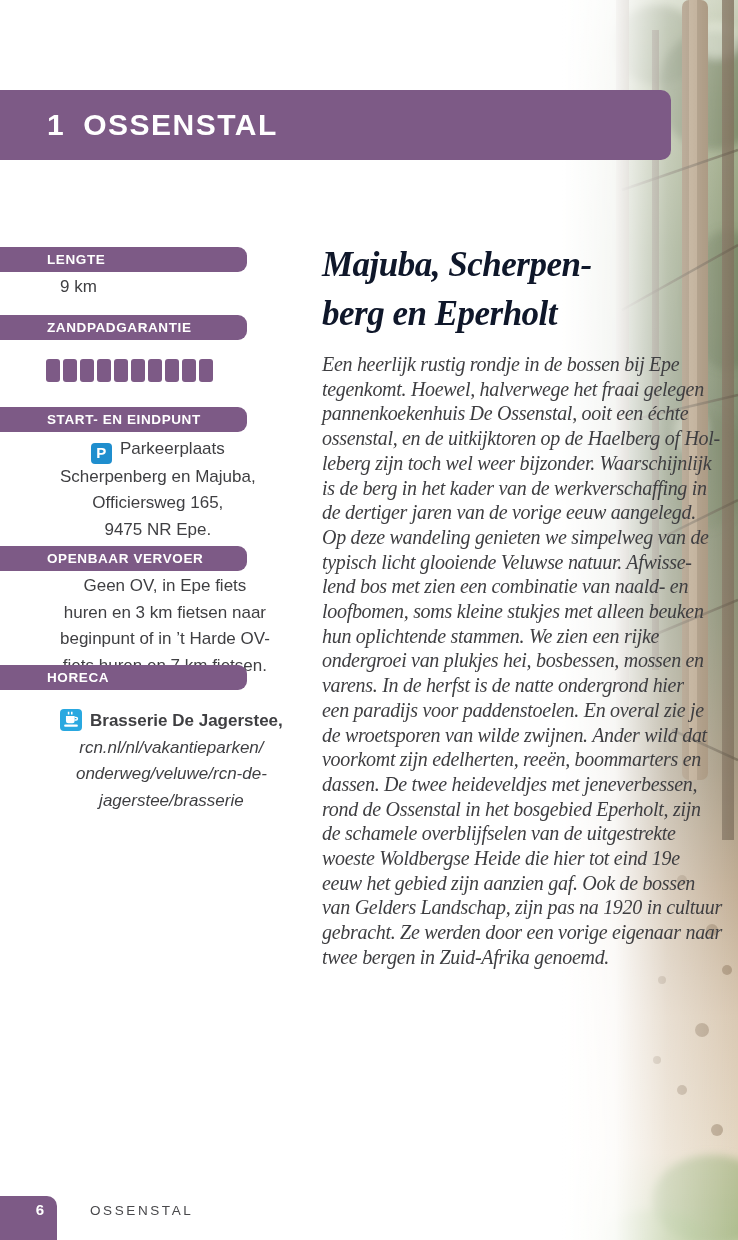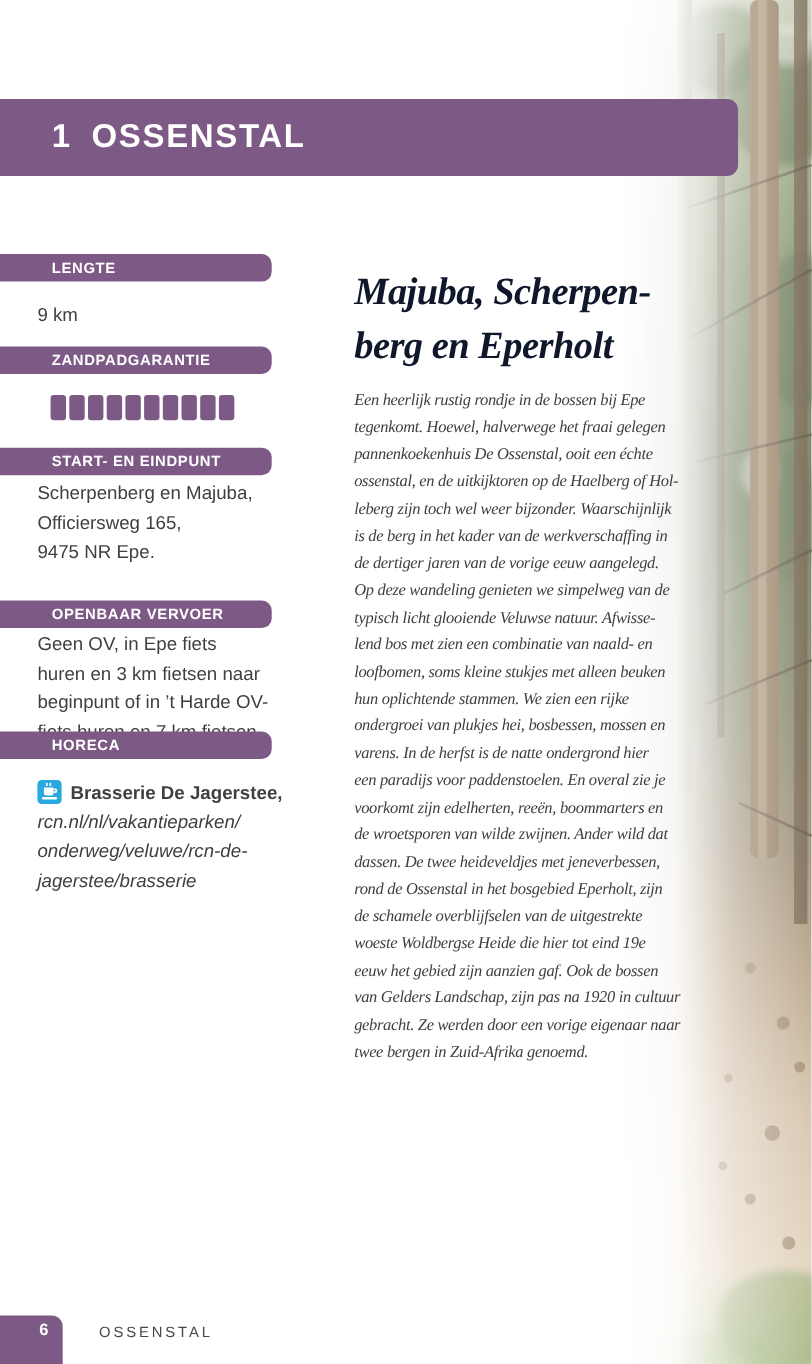--- a/index.html
+++ b/index.html
@@ -20,21 +20,21 @@
   .chapter-bar .num{margin-left:47px;}
   .chapter-bar .ttl{margin-left:18px;}
   
   .sidebar{position:absolute;left:0;top:0;width:300px;z-index:1;color:#3f3f42;}
   .bar-heading{
     position:absolute;left:0;width:247px;height:25px;box-sizing:border-box;
     background:#7d5a86;border-radius:0 9px 9px 0;color:#fff;
     font-size:13.5px;line-height:25px;font-weight:700;letter-spacing:.6px;
     padding-left:47px;
   }
-  .side-text{position:absolute;left:34px;font-size:17px;line-height:26.5px;}
+  .side-text{position:absolute;left:60px;font-size:17px;line-height:26.5px;text-align:center;}
   .side-text .line{white-space:nowrap;}
   .zp-row{position:absolute;left:46px;display:flex;gap:3px;}
   .zp-square{width:14px;height:23px;background:#7d5a86;border-radius:3px;}
   .p-icon{
     display:inline-flex;align-items:center;justify-content:center;
     width:21px;height:21px;border-radius:4px;background:#1f8ece;color:#fff;
     font-weight:700;font-size:15px;margin-right:8px;vertical-align:-4px;
   }
   .cup-icon{
     display:inline-block;width:22px;height:22px;border-radius:4px;background:#29a8e0;
@@ -46,21 +46,21 @@
   
   .main{position:absolute;left:322px;top:240px;width:352px;z-index:1;}
   .route-title{
     font-family:"Liberation Serif",serif;font-style:italic;font-weight:700;
     font-size:35px;line-height:49px;color:#0f172a;letter-spacing:-.5px;
   }
   .route-title .line{white-space:nowrap;}
   .body-text{
     margin-top:14px;
     font-family:"Liberation Serif",serif;font-style:italic;
-    font-size:15px;line-height:24.7px;color:#3e3e41;letter-spacing:-.3px;
+    font-size:20px;line-height:24.7px;color:#3e3e41;letter-spacing:-.3px;
   }
   .body-text .line{white-space:nowrap;}
   
   .page-tab{
     position:absolute;left:0;top:1196px;width:57px;height:44px;z-index:2;
     background:#7d5a86;border-radius:0 10px 0 0;box-sizing:border-box;
     text-align:right;padding:5px 13px 0 0;color:#fff;font-weight:700;font-size:15px;
   }
   .footer-label{
     position:absolute;left:90px;top:1203px;z-index:2;
@@ -137,40 +137,43 @@
     </svg>
   </div>
 
   <div class="chapter-bar">
     <span class="num">1</span>
     <span class="ttl">OSSENSTAL</span>
   </div>
 
   <div class="sidebar">
 
-    <div class="bar-heading" style="top:231px">LENGTE</div>
+    <div class="bar-heading" style="top:247px">LENGTE</div>
     <div class="side-text" style="top:274px">9 km</div>
 
     <div class="bar-heading" style="top:315px">ZANDPADGARANTIE</div>
     <div class="zp-row" style="top:359px">
 
     <span class="zp-square"></span>
         <span class="zp-square"></span>
         <span class="zp-square"></span>
         <span class="zp-square"></span>
         <span class="zp-square"></span>
         <span class="zp-square"></span>
         <span class="zp-square"></span>
         <span class="zp-square"></span>
         <span class="zp-square"></span>
         <span class="zp-square"></span>
       </div>
 
     <div class="bar-heading" style="top:407px">START- EN EINDPUNT</div>
     <div class="side-text" style="top:436px">
+      <div class="line">
+        <span class="p-icon">P</span><span>Parkeerplaats</span>
+      </div>
       <div>
 
       <div class="line">Scherpenberg en Majuba,</div>
           <div class="line">Officiersweg 165,</div>
           <div class="line">9475 NR Epe.</div>
         </div>
     </div>
 
     <div class="bar-heading" style="top:546px">OPENBAAR VERVOER</div>
     <div class="side-text" style="top:573px">
@@ -221,22 +224,22 @@
         <div class="line">is de berg in het kader van de werkverschaffing in</div>
         <div class="line">de dertiger jaren van de vorige eeuw aangelegd.</div>
         <div class="line">Op deze wandeling genieten we simpelweg van de</div>
         <div class="line">typisch licht glooiende Veluwse natuur. Afwisse-</div>
         <div class="line">lend bos met zien een combinatie van naald- en</div>
         <div class="line">loofbomen, soms kleine stukjes met alleen beuken</div>
         <div class="line">hun oplichtende stammen. We zien een rijke</div>
         <div class="line">ondergroei van plukjes hei, bosbessen, mossen en</div>
         <div class="line">varens. In de herfst is de natte ondergrond hier</div>
         <div class="line">een paradijs voor paddenstoelen. En overal zie je</div>
+        <div class="line">de wroetsporen van wilde zwijnen. Ander wild dat</div>
         <div class="line">voorkomt zijn edelherten, reeën, boommarters en</div>
-        <div class="line">de wroetsporen van wilde zwijnen. Ander wild dat</div>
         <div class="line">dassen. De twee heideveldjes met jeneverbessen,</div>
         <div class="line">rond de Ossenstal in het bosgebied Eperholt, zijn</div>
         <div class="line">de schamele overblijfselen van de uitgestrekte</div>
         <div class="line">woeste Woldbergse Heide die hier tot eind 19e</div>
         <div class="line">eeuw het gebied zijn aanzien gaf. Ook de bossen</div>
         <div class="line">van Gelders Landschap, zijn pas na 1920 in cultuur</div>
         <div class="line">gebracht. Ze werden door een vorige eigenaar naar</div>
         <div class="line">twee bergen in Zuid-Afrika genoemd.</div>
       </div>
   </div>

